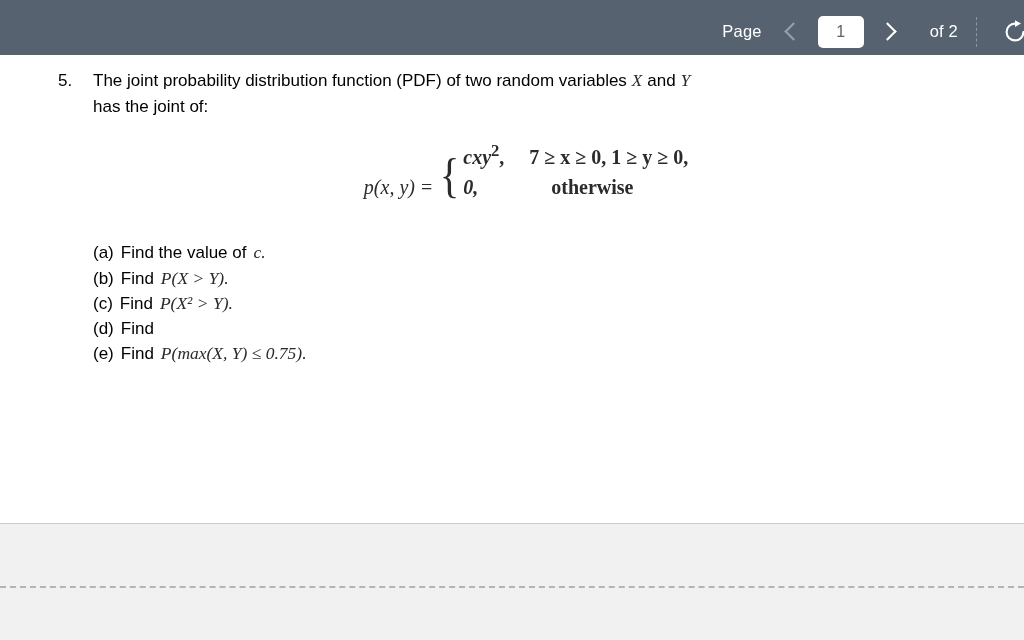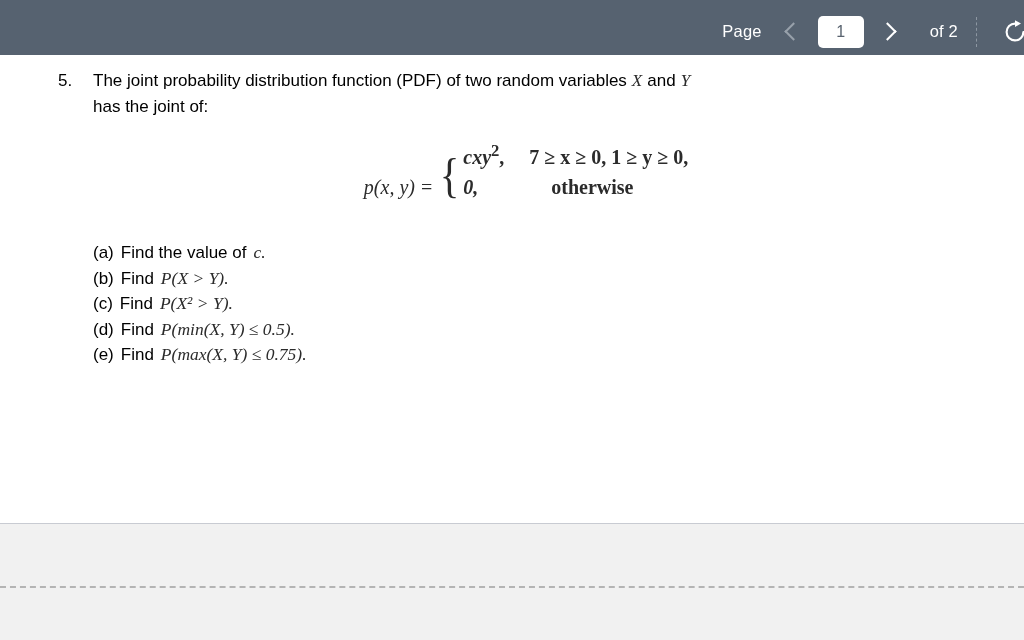--- a/index.html
+++ b/index.html
@@ -310,21 +310,20 @@
 
     <div class="sub-row">
       <span class="sub-marker">(c)</span>
       <span class="sub-verb">Find</span>
       <span class="sub-math math">P(X² &gt; Y).</span>
     </div>
 
     <div class="sub-row">
       <span class="sub-marker">(d)</span>
       <span class="sub-verb">Find</span>
-      <span class="sub-math math">P(min(X, Y) ≤ 0.5).</span>
     </div>
 
     <div class="sub-row">
       <span class="sub-marker">(e)</span>
       <span class="sub-verb">Find</span>
       <span class="sub-math math">P(max(X, Y) ≤ 0.75).</span>
     </div>
 
   </div>
 </div>

